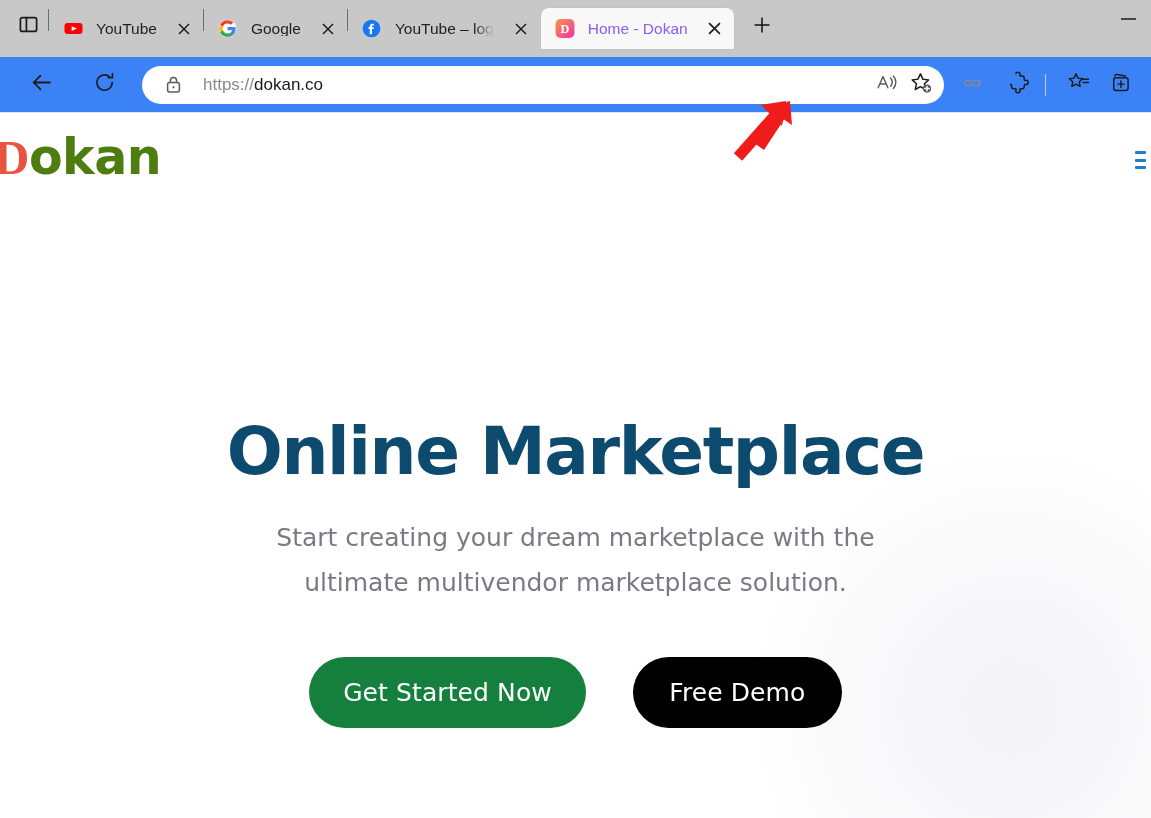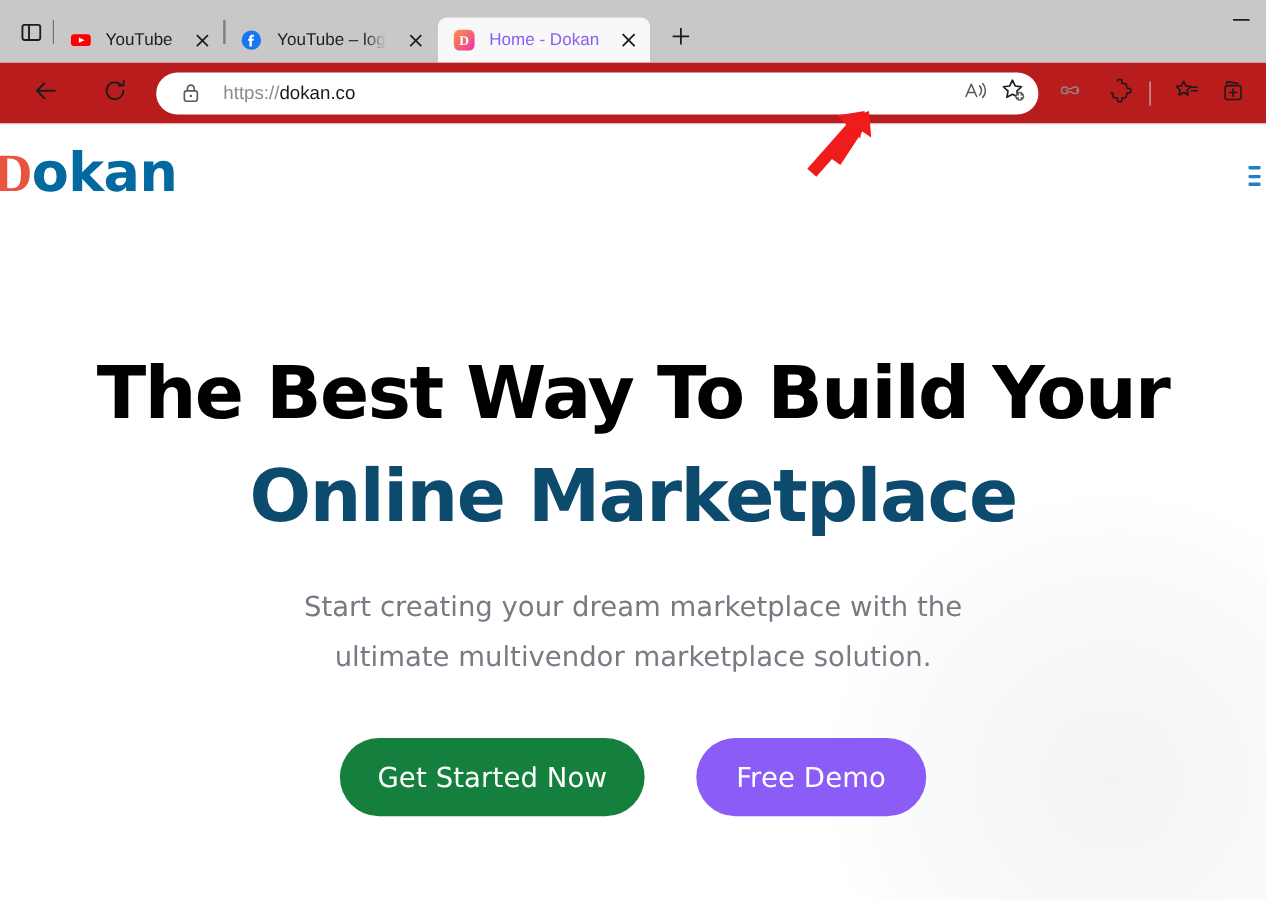--- a/index.html
+++ b/index.html
@@ -20,21 +20,21 @@
     display: flex;
     flex-direction: column;
     background: #ffffff;
   }
 
   
   .tabstrip {
     height: 57px;
     background: #c8c8c8;
     display: flex;
-    align-items: flex-end;
+    align-items: center;
     position: relative;
     flex: 0 0 57px;
     padding-left: 8px;
   }
 
   .tab-search-btn {
     width: 40px;
     height: 40px;
     margin-bottom: 8px;
     display: flex;
@@ -126,21 +126,21 @@
     width: 46px;
     height: 40px;
     display: flex;
     align-items: center;
     justify-content: center;
   }
 
   
   .toolbar {
     height: 56px;
-    background: #b91c1c;
+    background: #3b82f6;
     display: flex;
     align-items: center;
     padding: 0 12px 0 22px;
     flex: 0 0 56px;
     border-bottom: 1px solid #e4e4e4;
     position: relative;
   }
 
   .nav-btn {
     width: 38px;
@@ -245,21 +245,21 @@
     left: -6px;
     top: 20px;
     font-size: 49px;
     font-weight: 700;
     letter-spacing: -0.5px;
     line-height: 1;
     font-family: "DejaVu Sans", sans-serif;
     white-space: nowrap;
   }
   .site-logo .d { color: #e8543f; font-family: "Liberation Serif", serif; font-weight: 700; }
-  .site-logo .rest { color: #0369a1; }
+  .site-logo .rest { color: #4d7c0f; }
 
   .hamburger {
     position: absolute;
     right: -4px;
     top: 38px;
     width: 20px;
     height: 18px;
     display: flex;
     flex-direction: column;
     justify-content: space-between;
@@ -283,21 +283,21 @@
     font-size: 66px;
     line-height: 1.42;
     font-weight: 700;
     letter-spacing: -1.4px;
     color: #000000;
     font-family: "DejaVu Sans", sans-serif;
   }
   .hero h1 .accent { color: #0c4a6e; }
 
   .hero p {
-    margin-top: 32px;
+    margin-top: 18px;
     font-size: 25px;
     line-height: 1.78;
     color: #7a7a84;
     font-weight: 400;
     font-family: "DejaVu Sans", sans-serif;
     max-width: 690px;
     margin-left: auto;
     margin-right: auto;
   }
 
@@ -316,21 +316,21 @@
     padding: 0 34px;
     height: 71px;
     display: inline-flex;
     align-items: center;
     justify-content: center;
     cursor: pointer;
     font-family: "DejaVu Sans", sans-serif;
     letter-spacing: 0.1px;
   }
   .btn-primary { background: #15803d; min-width: 261px; }
-  .btn-secondary { background: #8b5cf6; min-width: 209px; }
+  .btn-secondary { background: #000000; min-width: 209px; }
 </style>
 </head>
 <body>
 
 <div class="browser">
 
   <div class="tabstrip">
 
     <div class="tab-search-btn">
       <span>
@@ -354,20 +354,38 @@
       <span class="tab-close">
         <svg width="12" height="12" viewBox="0 0 12 12">
           <line x1="1" y1="1" x2="11" y2="11" stroke="#1b1b1b" stroke-width="1.5"></line>
           <line x1="11" y1="1" x2="1" y2="11" stroke="#1b1b1b" stroke-width="1.5"></line>
         </svg>
       </span>
     </div>
 
     <div class="vsep"></div>
 
+    <div class="tab inactive">
+      <span class="tab-favicon">
+        <svg width="19" height="19" viewBox="0 0 20 20">
+          <circle cx="10" cy="10" r="9.3" fill="#ffffff"></circle>
+          <path d="M10 1.2a8.8 8.8 0 0 1 6.1 2.45l-2.6 2.5A5.2 5.2 0 0 0 10 4.8a5.2 5.2 0 0 0-4.9 3.55L2.1 6.05A8.8 8.8 0 0 1 10 1.2z" fill="#ea4335"></path>
+          <path d="M2.1 6.05l3 2.3a5.25 5.25 0 0 0 0 3.3l-3 2.3a8.8 8.8 0 0 1 0-7.9z" fill="#fbbc05"></path>
+          <path d="M5.1 11.65A5.2 5.2 0 0 0 10 15.2a5 5 0 0 0 3.35-1.1l2.9 2.25A8.8 8.8 0 0 1 2.1 13.95z" fill="#34a853"></path>
+          <path d="M18.6 10.2c0-.62-.06-1.2-.17-1.78H10v3.45h4.85a4.2 4.2 0 0 1-1.5 2.43l2.9 2.25c1.7-1.58 2.35-3.9 2.35-6.35z" fill="#4285f4"></path>
+        </svg>
+      </span>
+      <span class="tab-title">Google</span>
+      <span class="tab-close">
+        <svg width="12" height="12" viewBox="0 0 12 12">
+          <line x1="1" y1="1" x2="11" y2="11" stroke="#1b1b1b" stroke-width="1.5"></line>
+          <line x1="11" y1="1" x2="1" y2="11" stroke="#1b1b1b" stroke-width="1.5"></line>
+        </svg>
+      </span>
+    </div>
 
     <div class="vsep"></div>
 
     <div class="tab inactive">
       <span class="tab-favicon">
         <svg width="19" height="19" viewBox="0 0 20 20">
           <circle cx="10" cy="10" r="9.3" fill="#1877f2"></circle>
           <path d="M12.1 10.6h-1.6V16H8.2v-5.4H6.9V8.7h1.3V7.5c0-1.65.75-2.6 2.7-2.6h1.6v1.9h-1c-.65 0-.95.3-.95.95V8.7h1.85z" fill="#ffffff"></path>
         </svg>
       </span>
@@ -539,21 +557,21 @@
       </div>
       <div class="hamburger">
         <span></span>
         <span></span>
         <span></span>
       </div>
     </div>
 
     <div class="hero">
       <h1>
-        <span>The Best Way To Build Your</span><br>
+        <br>
         <span class="accent">Online Marketplace</span>
       </h1>
       <p>
         <span>Start creating your dream marketplace with the ultimate</span>
         <span>multivendor marketplace solution.</span>
       </p>
       <div class="cta-row">
         <button class="btn btn-primary">Get Started Now</button>
         <button class="btn btn-secondary">Free Demo</button>
       </div>

